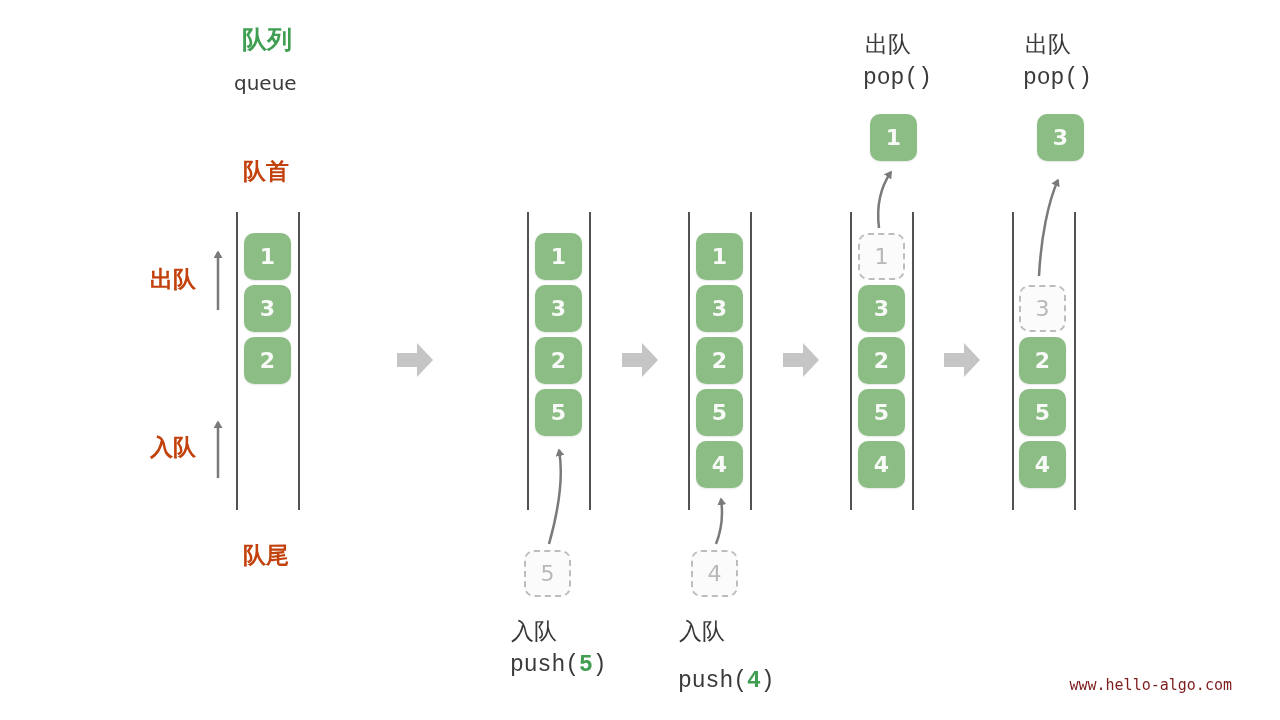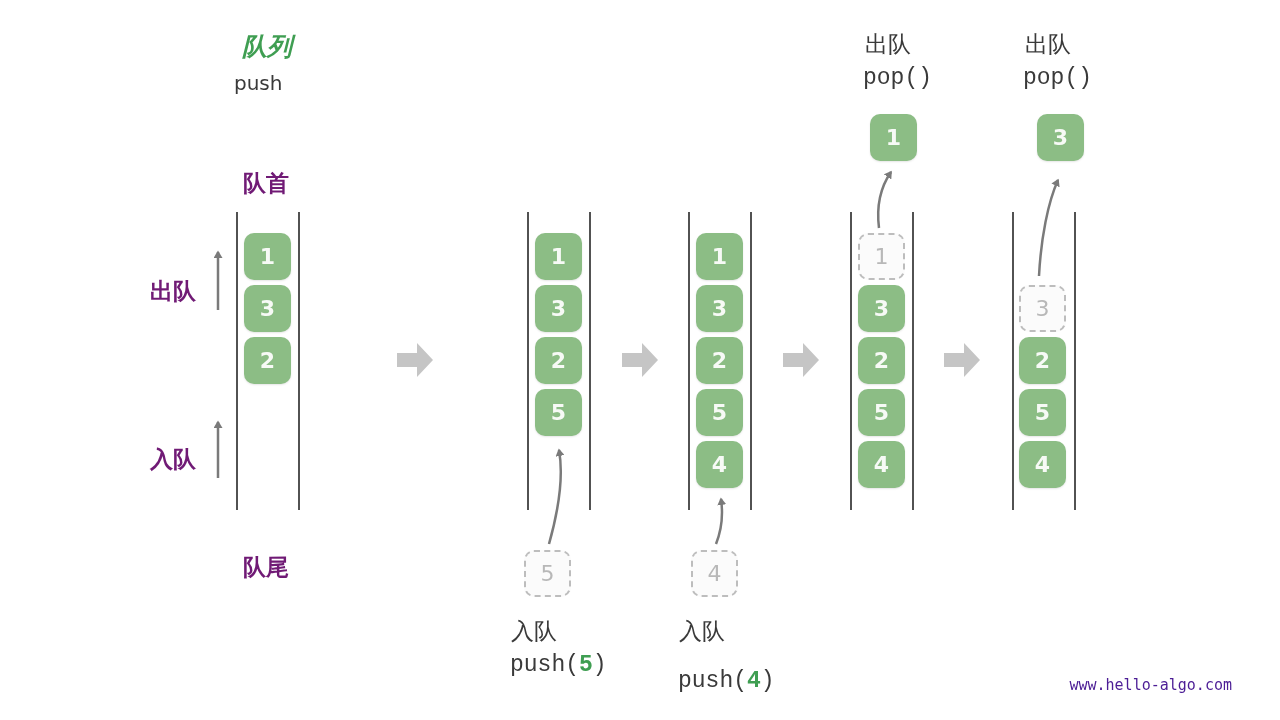--- a/index.html
+++ b/index.html
@@ -52,44 +52,44 @@
     align-items: center;
     justify-content: center;
     font-size: 22px;
     font-weight: normal;
     box-shadow: none;
   }
 
   
   .cjk-title { font-size: 25px; font-weight: bold; color: #3f9e52; }
   .en-sub    { font-size: 20px; color: #3a3a3a; }
-  .cjk-bold  { font-size: 23px; font-weight: bold; color: #701a75; margin-top: 12px; }
+  .cjk-bold  { font-size: 23px; font-weight: bold; color: #c2410c; }
   .cjk-label { font-size: 23px; font-weight: normal; color: #3a3a3a; }
   .mono-code {
     font-family: Liberation Mono, monospace;
     font-size: 23px;
     color: #3a3a3a;
     white-space: pre;
   }
   .mono-code .arg { color: #3f9e52; font-weight: bold; }
   .watermark {
     font-family: "DejaVu Sans Mono", "Liberation Mono", monospace;
     font-size: 15px;
-    color: #4c1d95;
+    color: #7f1d1d;
     margin-left: 40px;
   }
   svg { display: block; }
 </style>
 </head>
 <body>
 
 <div id="canvas">
 
-  <div class="abs cjk-title" style="left:242px; top:30px;font-style:italic;">队列</div>
-  <div class="abs en-sub" style="left:234px; top:71px;">push</div>
+  <div class="abs cjk-title" style="left:242px; top:23px;">队列</div>
+  <div class="abs en-sub" style="left:234px; top:71px;">queue</div>
 
   <div class="abs cjk-bold" style="left:243px; top:156px;">队首</div>
   <div class="abs cjk-bold" style="left:243px; top:540px;">队尾</div>
   <div class="abs cjk-bold" style="left:150px; top:264px;">出队</div>
   <div class="abs cjk-bold" style="left:150px; top:432px;">入队</div>
 
   <div class="vline" style="left:236px;"></div>
   <div class="vline" style="left:298px;"></div>
   <div class="vline" style="left:527px;"></div>
   <div class="vline" style="left:589px;"></div>

